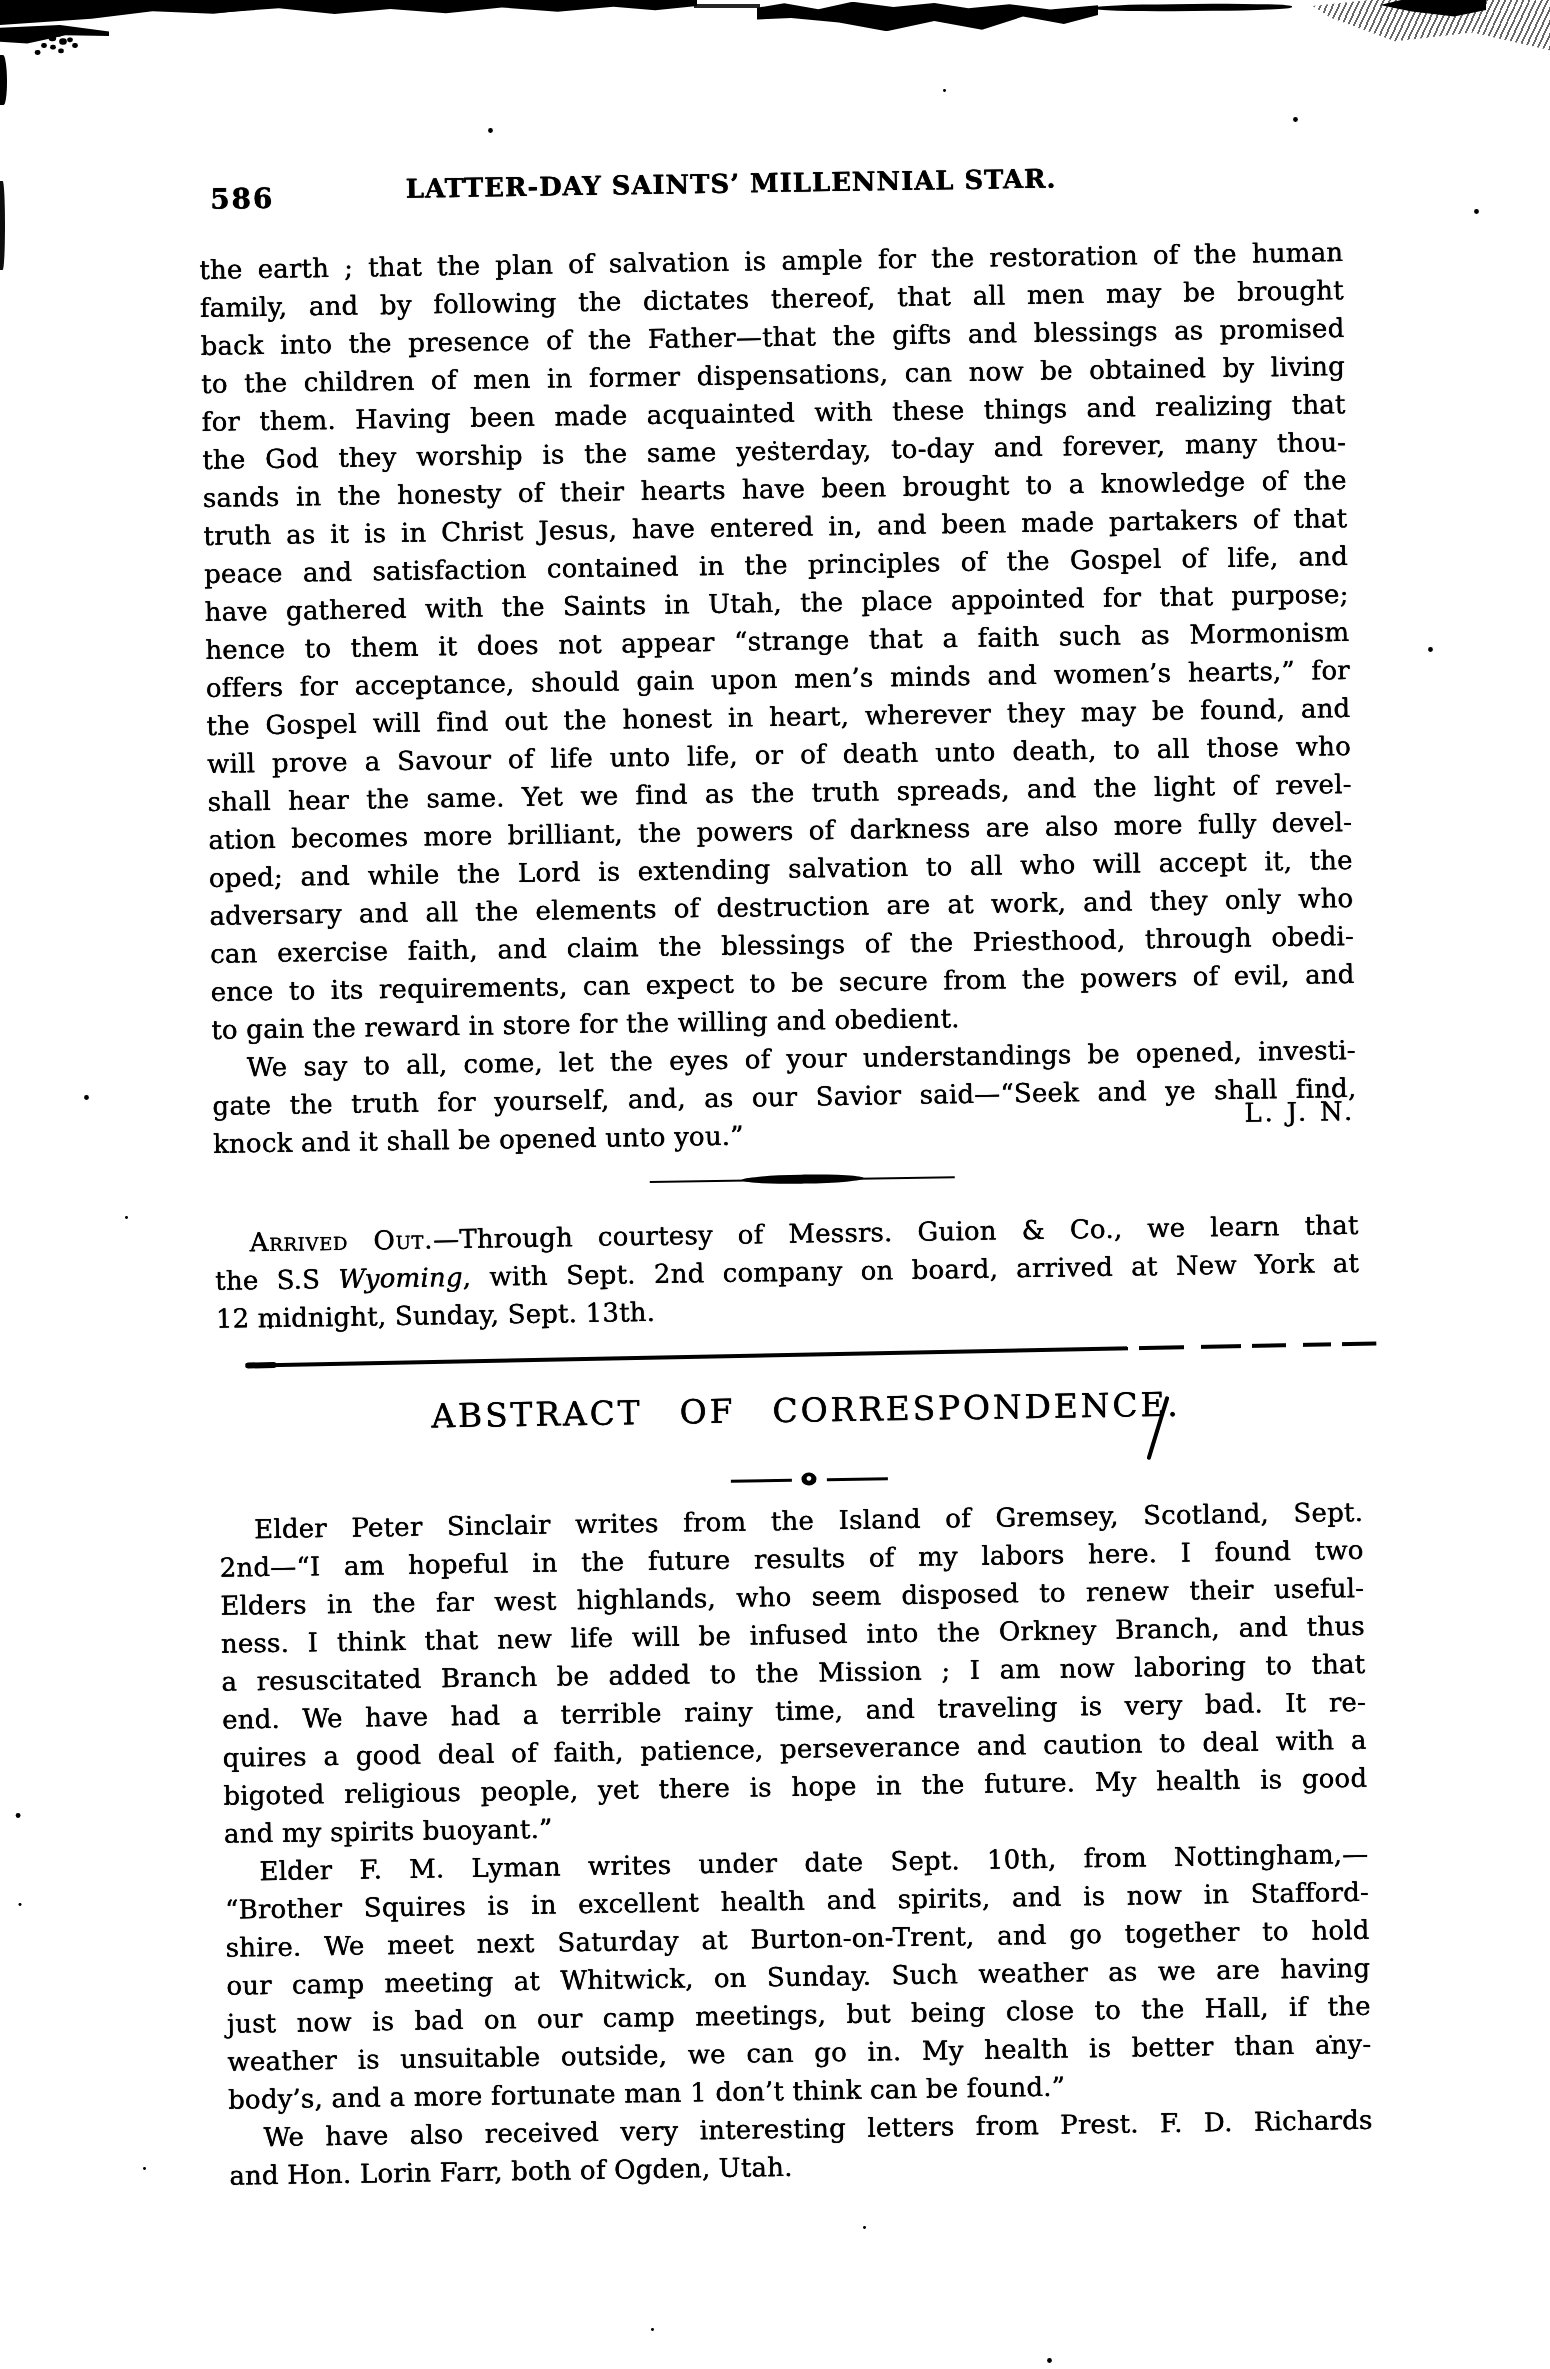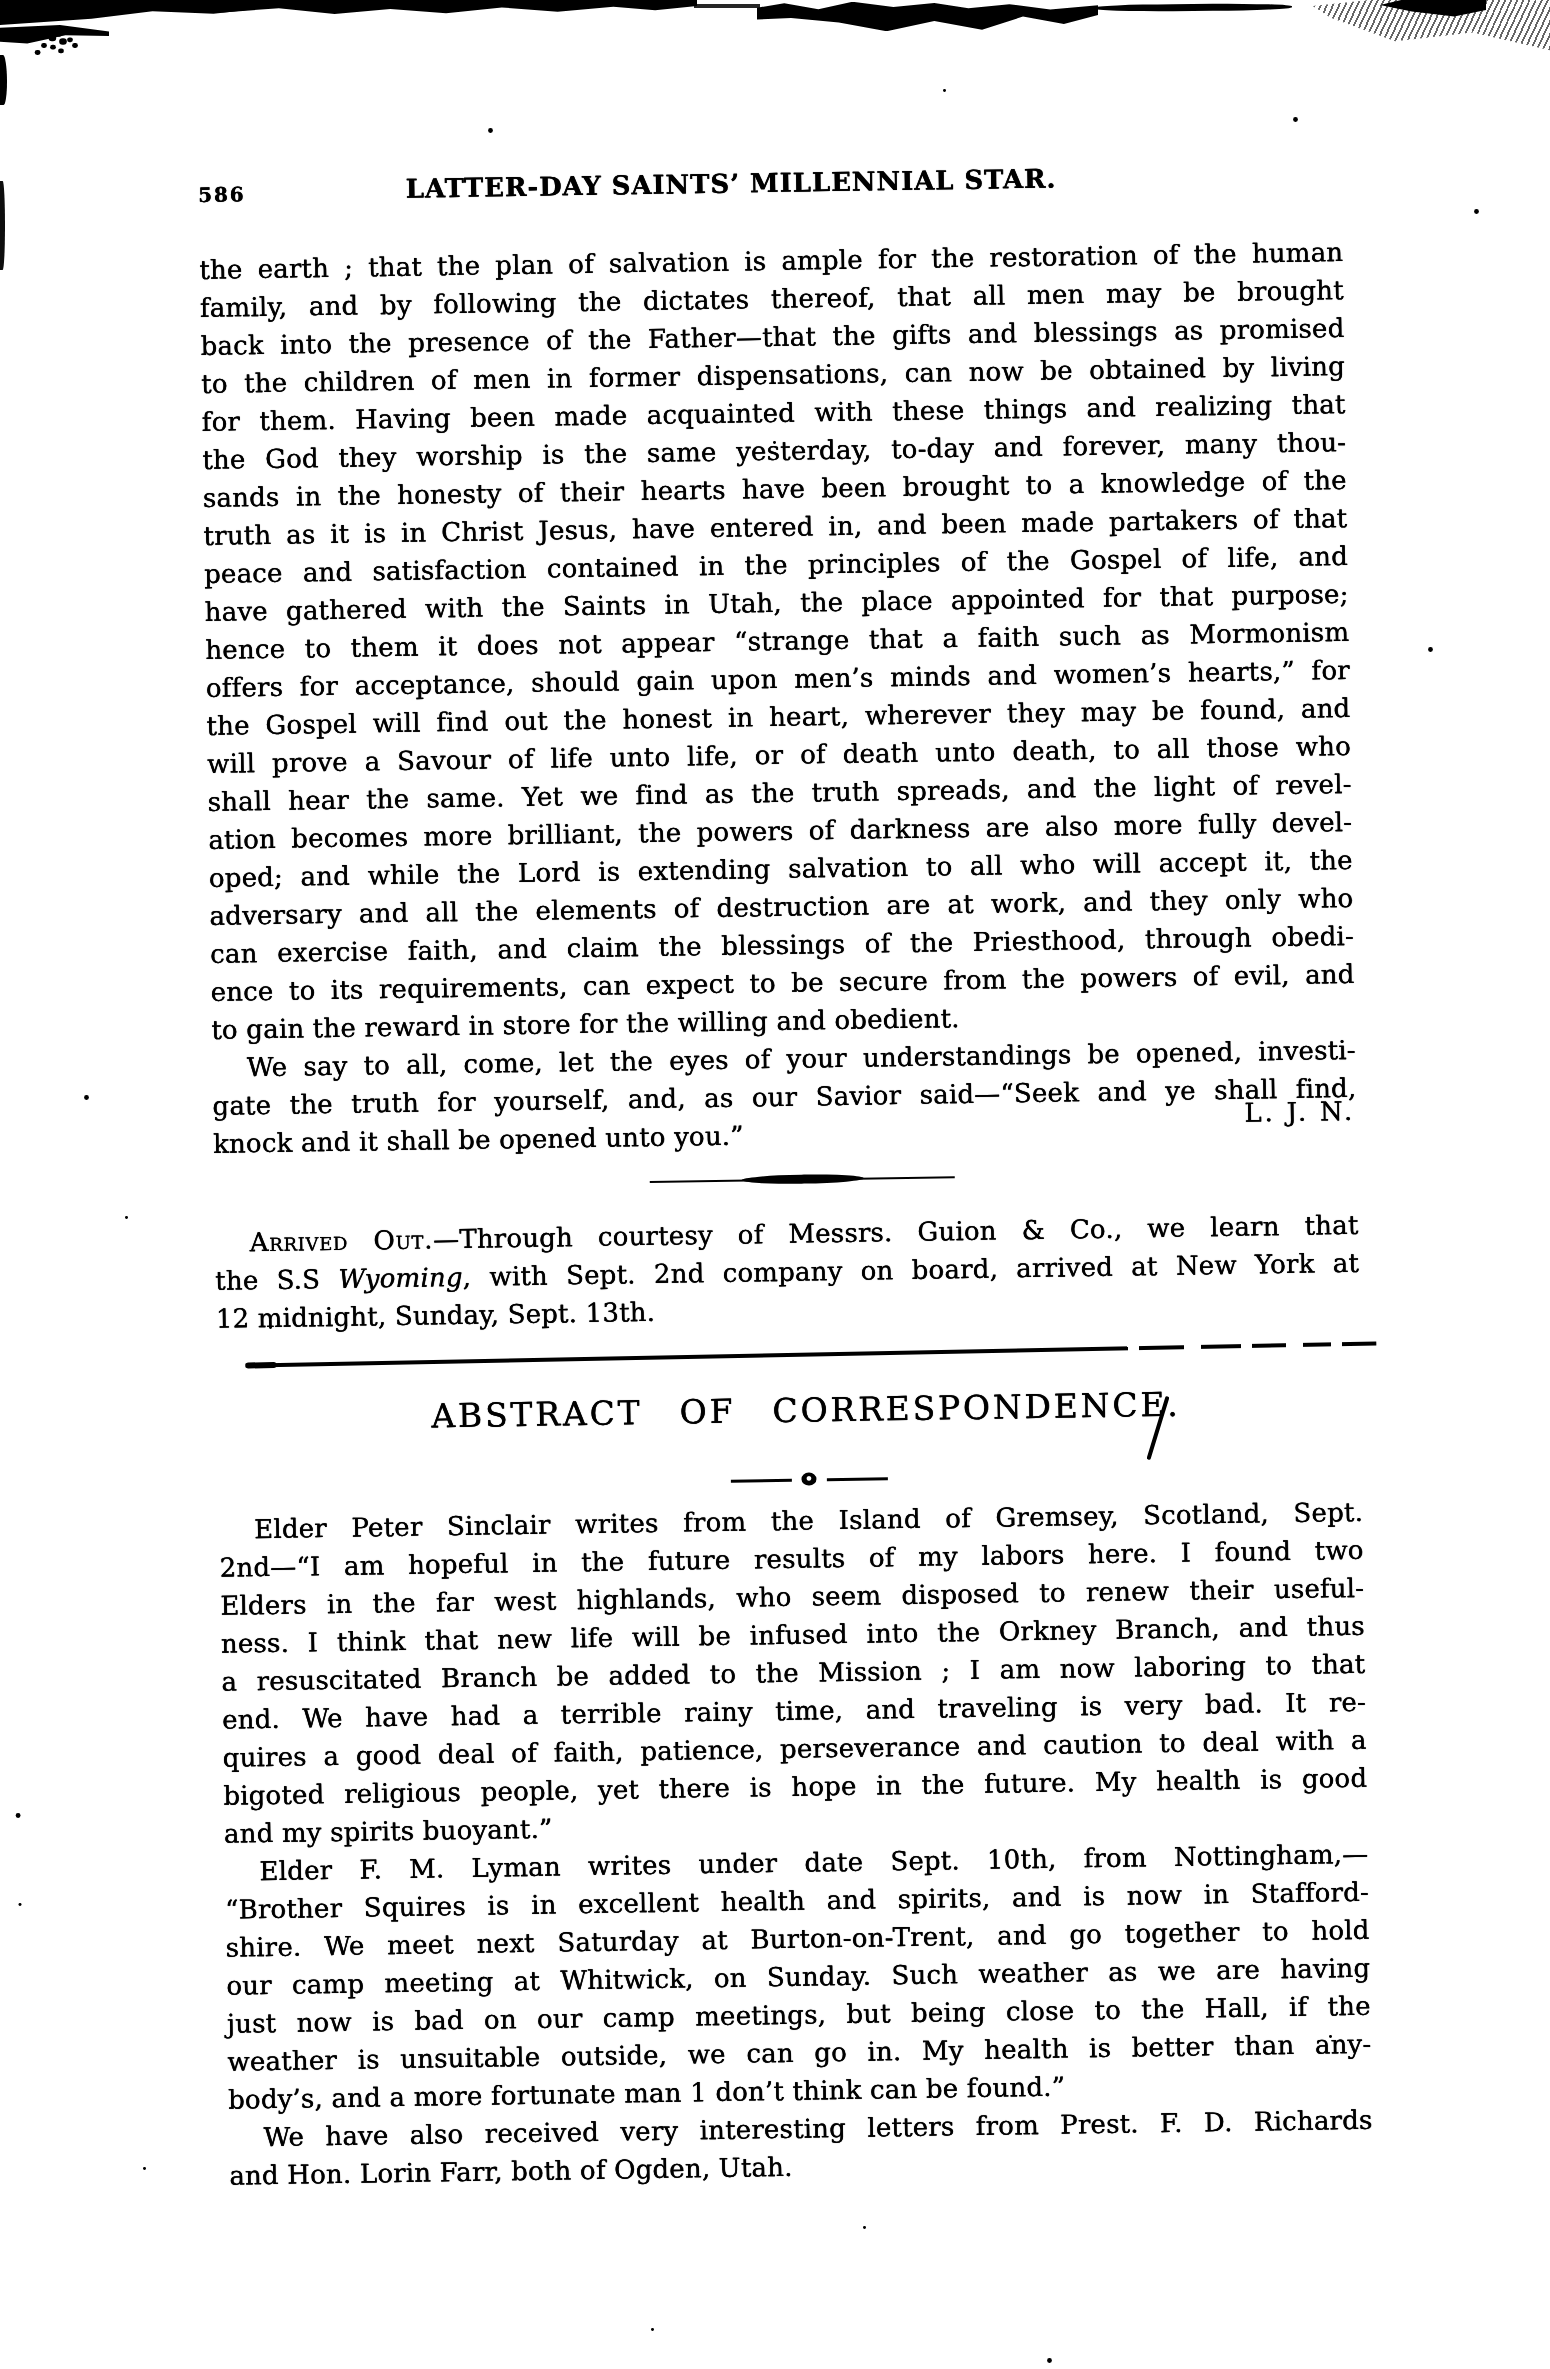--- a/index.html
+++ b/index.html
@@ -10,21 +10,21 @@
     color:#000;
   }
   .page{position:absolute;inset:0;}
   
   .content{
     position:absolute;left:199px;top:251px;width:1144px;
     transform:rotate(-0.9deg);transform-origin:0 0;
     text-shadow:0 0 0.7px rgba(0,0,0,.9), 0.3px 0 0 rgba(0,0,0,.65);
   }
   .header{position:absolute;top:-74px;left:0;width:100%;height:46px;}
-  .pageno{position:absolute;left:0;top:5.5px;font-size:20px;font-weight:bold;letter-spacing:1.8px;}
+  .pageno{position:absolute;left:12px;top:5.5px;font-size:28px;font-weight:bold;letter-spacing:1.8px;}
   .runtitle{
     position:absolute;left:50%;transform:translateX(-50%) translateX(-39px);
     top:0;font-size:26px;font-weight:bold;letter-spacing:0.9px;white-space:nowrap;
   }
   .line{
     height:38px;line-height:38px;font-size:26px;
     text-align:justify;text-align-last:justify;white-space:normal;
     letter-spacing:0.2px;
   }
   .line.end{text-align-last:left;}

